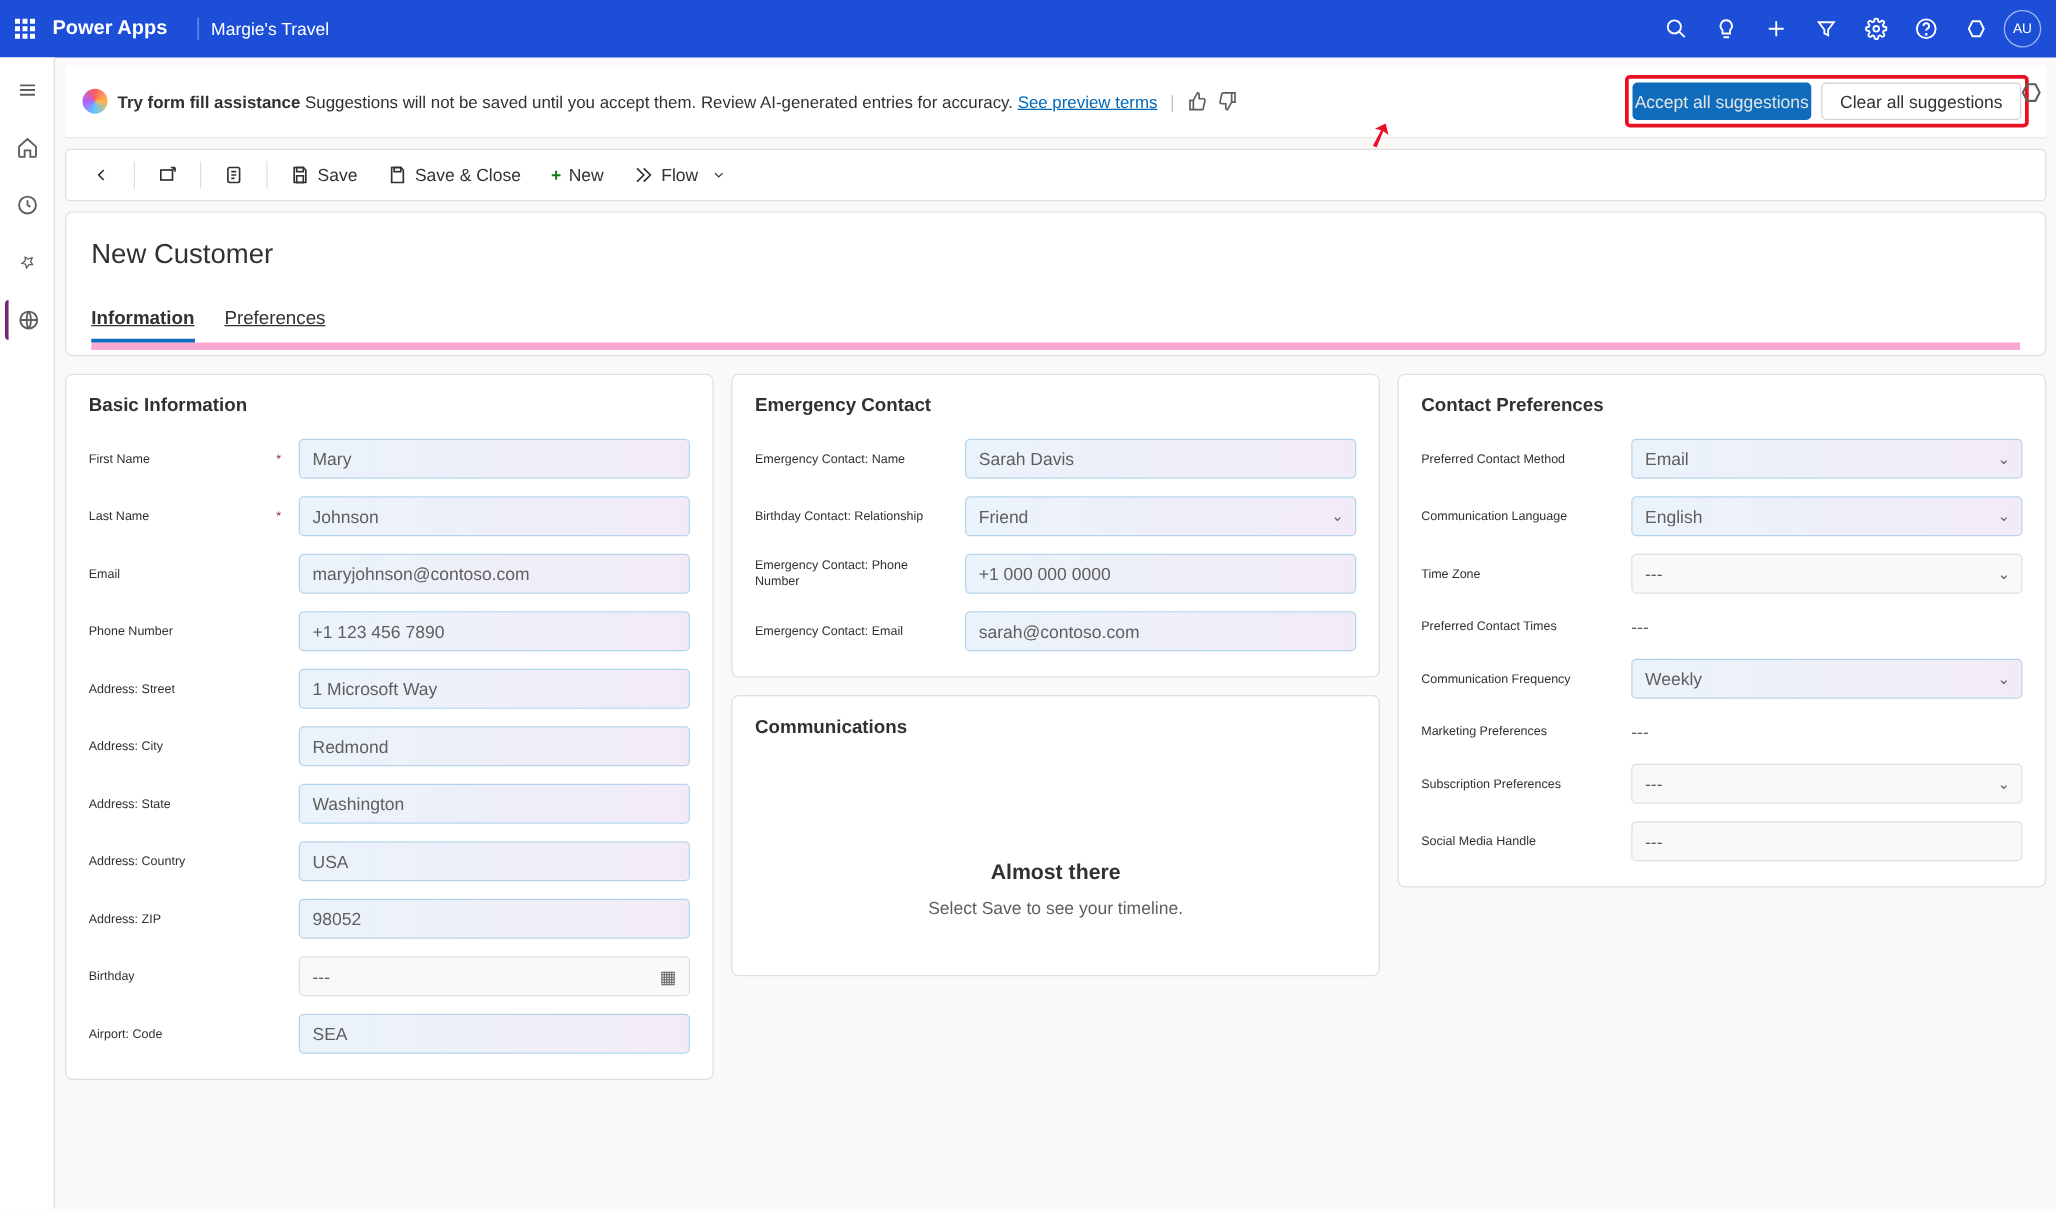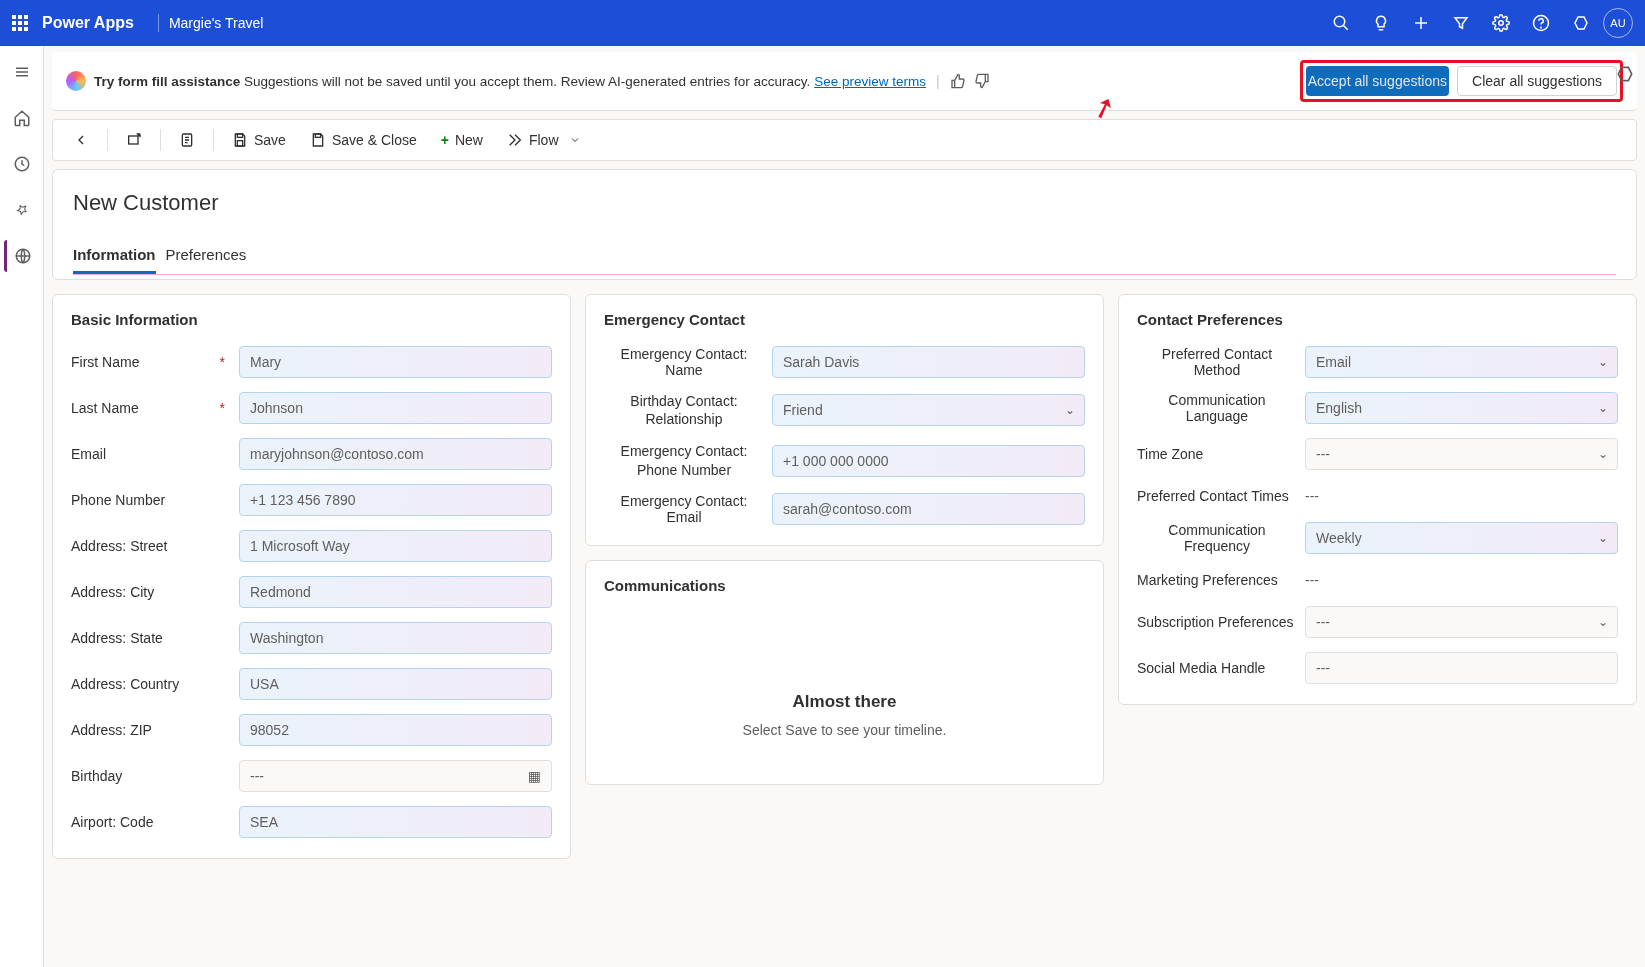--- a/index.html
+++ b/index.html
@@ -35,30 +35,30 @@
 .arrow-annot { position:absolute; top:45px; left:1048px; color:#e81123; font-size:28px; transform:rotate(-20deg); pointer-events:none; }
 
 .cmd-bar { display:flex; align-items:center; padding:6px 10px; background:#fff; border:1px solid #e1dfdd; margin:8px; border-radius:4px; gap:4px; }
 .cmd-btn { display:flex;align-items:center;gap:6px;padding:6px 10px;cursor:pointer;border-radius:3px;color:#323130;font-size:14px; }
 .cmd-sep { width:1px;height:22px;background:#e1dfdd;margin:0 4px; }
 .plus-green { color:#107c10; font-weight:bold; }
 
 .page-wrap { flex:1; overflow-y:auto; padding:0 8px 16px 8px; }
 .page-card { background:#fff; border:1px solid #e1dfdd; border-radius:6px; padding:20px 20px 4px 20px; }
 .page-title { font-size:22px; font-weight:400; margin-bottom:22px; }
-.tabs { display:flex; gap:10px; border-bottom:1px solid #f9a8d4; }
+.tabs { display:flex; gap:24px; border-bottom:6px solid #f9a8d4;text-decoration:underline; }
 .tab { padding:8px 0; font-size:15px; cursor:pointer; color:#323130; }
 .tab.active { font-weight:600; border-bottom:3px solid #0f6cbd; }
 
 .columns { display:flex; gap:14px; margin-top:14px; align-items:flex-start; }
 .col { flex:1; }
 .section { background:#fff; border:1px solid #e1dfdd; border-radius:6px; padding:16px 18px 6px 18px; margin-bottom:14px; }
 .sec-title { font-weight:600; font-size:15px; margin-bottom:18px; }
 .field { display:flex; align-items:center; margin-bottom:14px; gap:8px; }
-.field-label { width:160px; font-size:14px; color:#323130; flex-shrink:0; display:flex; align-items:flex-start;text-align:center; }
+.field-label { width:160px; font-size:10px; color:#323130; flex-shrink:0; display:flex; align-items:flex-start; }
 .field-label .req { color:#a4262c; margin-left:auto; margin-right:6px; }
 .field-input { flex:1; position:relative; }
 .sugg-input { width:100%; padding:7px 10px; border:1px solid #b3d4ec; border-radius:4px; background:linear-gradient(90deg,#eaf3fb 0%,#f2ebf7 100%); font-size:14px; color:#605e5c; }
 .plain-input { width:100%; padding:7px 10px; border:1px solid #e1dfdd; border-radius:4px; background:#faf9f8; font-size:14px; color:#605e5c; display:flex; align-items:center; }
 .plain-text { color:#605e5c; padding:4px 0; }
 .sel-chev { position:absolute; right:10px; top:50%; transform:translateY(-50%); color:#605e5c; pointer-events:none; font-size:12px;}
 .cal-icon { margin-left:auto; color:#605e5c; }
 
 .timeline-empty { text-align:center; padding:80px 20px 40px 20px; }
 .timeline-empty h3 { font-weight:600; font-size:17px; margin-bottom:10px; }

